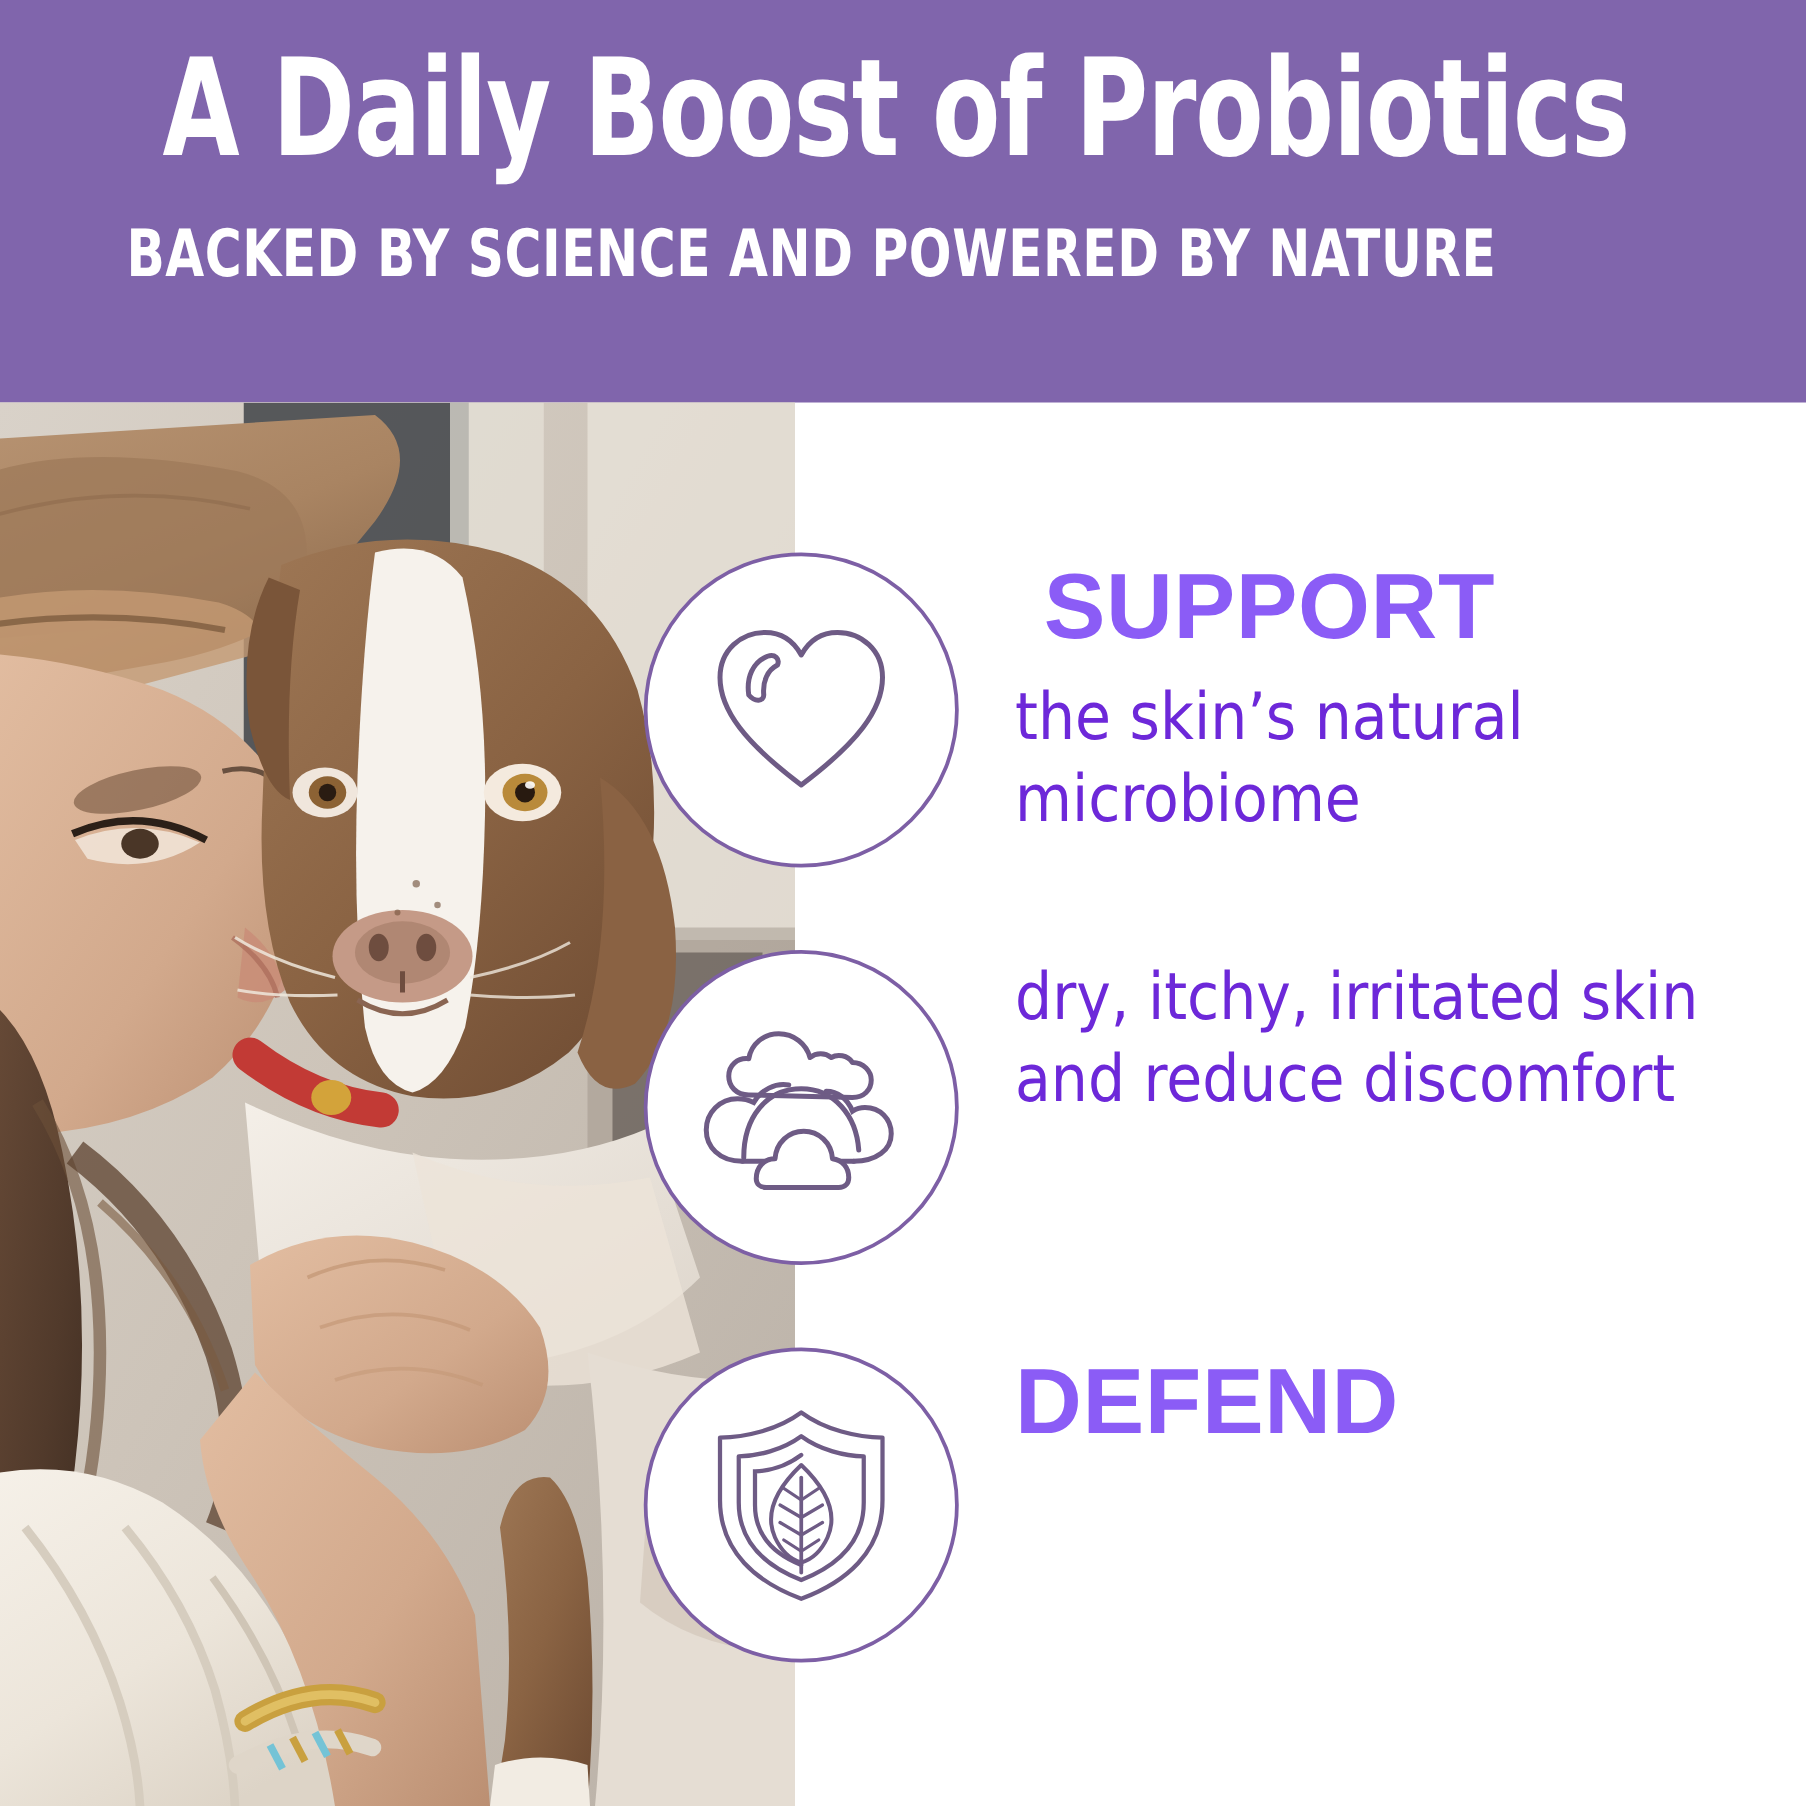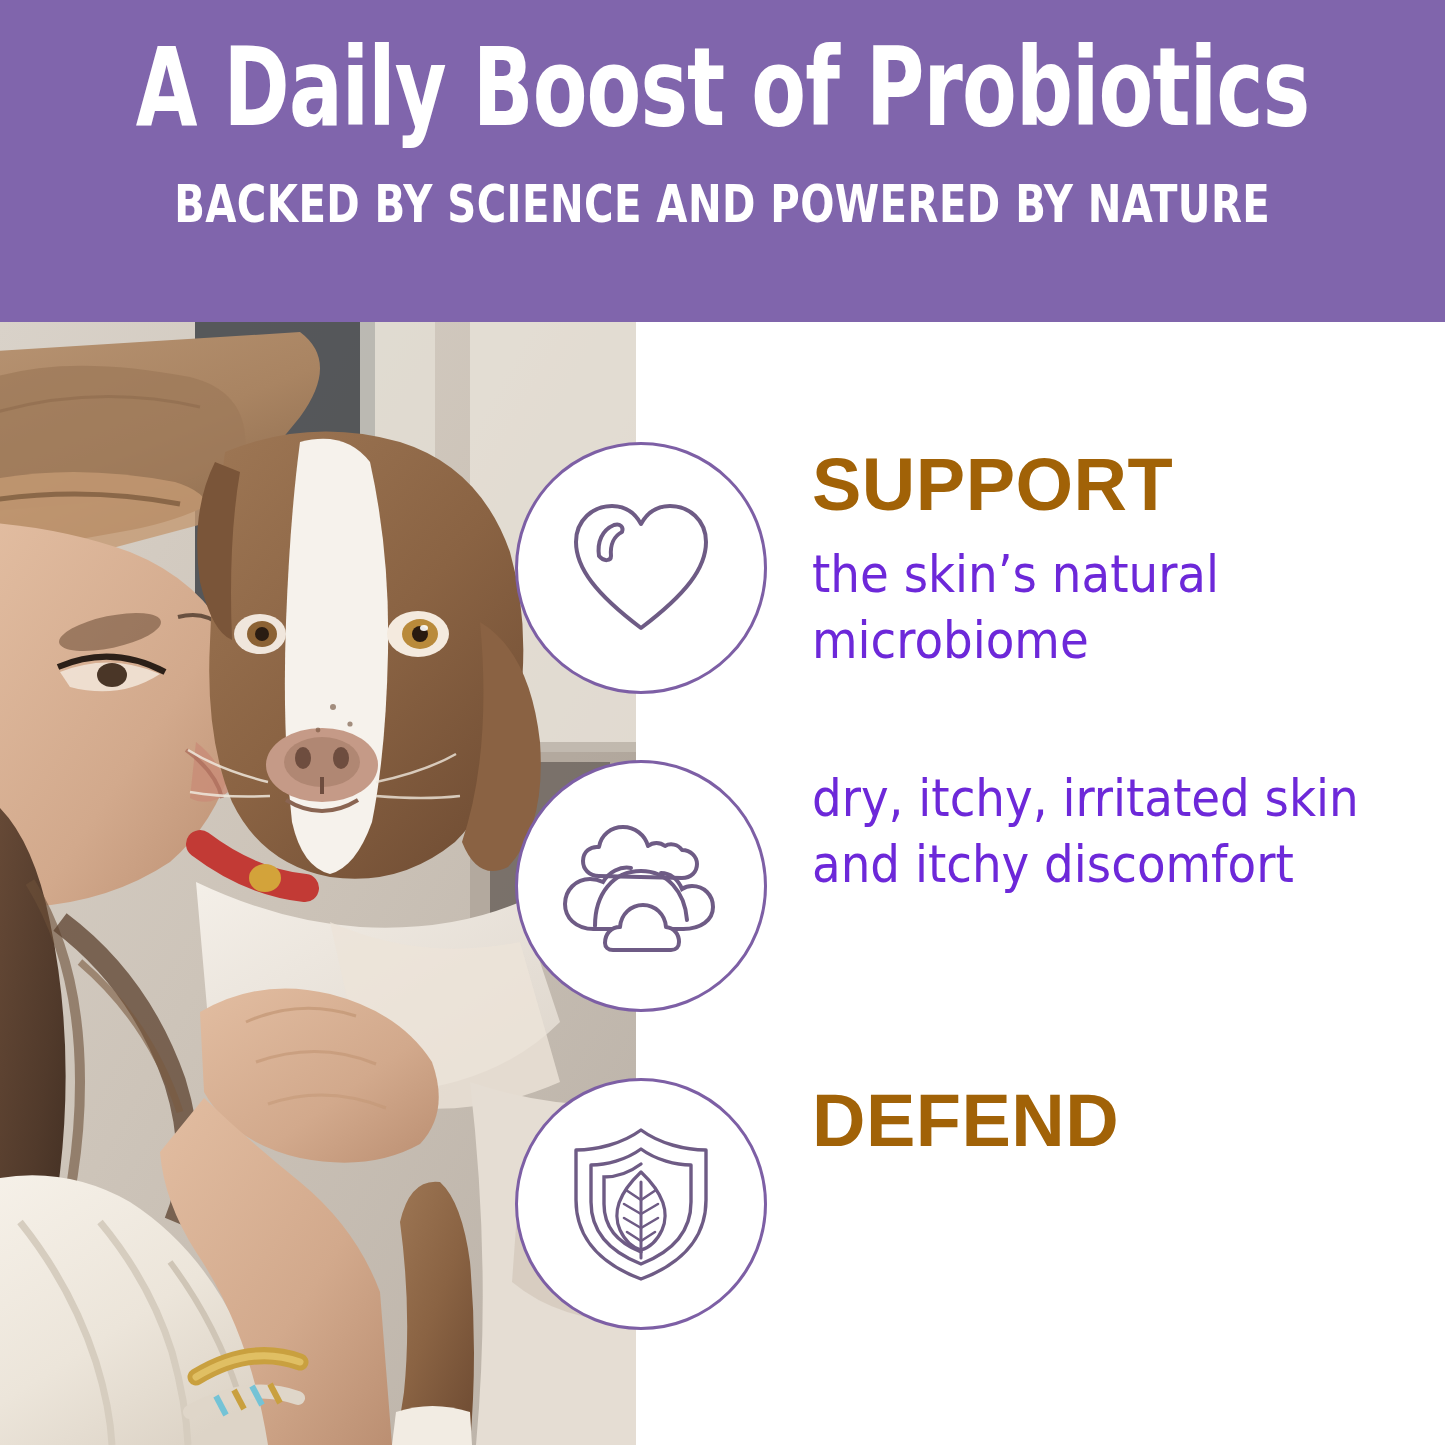--- a/index.html
+++ b/index.html
@@ -20,21 +20,20 @@
 
   
   .header-banner {
     position: absolute;
     left: 0; top: 0;
     width: 1445px;
     height: 322px;
     background: #8065AC;
     display: flex;
     flex-direction: column;
-    align-items: center;
     justify-content: flex-start;
   }
   .header-title {
     margin-top: 34px;
     color: #ffffff;
     font-family: "Liberation Sans Narrow", "DejaVu Sans Condensed", "Liberation Sans", sans-serif;
     font-weight: bold;
     font-size: 108px;
     line-height: 1.0;
     letter-spacing: -1px;
@@ -91,28 +90,29 @@
     position: relative;
     z-index: 3;
   }
   .icon-circle svg { display: block; }
 
   .benefit-text {
     margin-left: 45px;
     padding-top: 6px;
   }
   .benefit-heading {
-    color: #a16207;
+    color: #8b5cf6;
     font-family: "Liberation Sans", sans-serif;
     font-weight: bold;
     font-size: 74px;
     line-height: 1.0;
     letter-spacing: 0.5px;
     margin: 0 0 20px 0;
     white-space: nowrap;
+    text-align: center;
   }
   .benefit-desc {
     color: #6d28d9;
     font-family: "Liberation Sans Narrow", "DejaVu Sans Condensed", "Liberation Sans", sans-serif;
     font-size: 52px;
     font-weight: normal;
     line-height: 1.26;
     margin: 0;
     max-width: 600px;
   }
@@ -286,21 +286,21 @@
         <path d="M33 113 L 122 113" fill="none" stroke="#6E5B85" stroke-width="4" stroke-linecap="round"></path>
 
         <path d="M122 113 C 140 113 152 104 152 91 C 152 79 143 70 131 70 C 127 70 124 71 121 73 C 117 63 109 57 100 57" fill="none" stroke="#6E5B85" stroke-width="4" stroke-linecap="round"></path>
 
         <path d="M44 127 C 44 118 50 111 59 111 C 60 98 70 89 82 89 C 94 89 104 98 105 111 C 113 112 118 118 118 126 C 118 131 115 134 110 134 L 52 134 C 47 134 44 131 44 127 Z" fill="#ffffff" stroke="#6E5B85" stroke-width="4" stroke-linejoin="round" stroke-linecap="round"></path>
       </svg>
     </div>
     <div class="benefit-text">
       <div class="benefit-desc">
         <span class="line">dry, itchy, irritated skin</span>
-        <span class="line">and itchy discomfort</span>
+        <span class="line">and reduce discomfort</span>
       </div>
     </div>
   </div>
 
   <div class="benefit-row r3">
     <div class="icon-circle">
       <svg width="150" height="160" viewBox="0 0 150 160">
 
         <path d="M75 6 C 56 20 30 26 10 26 L 10 76 C 10 118 40 142 75 155 C 110 142 140 118 140 76 L 140 26 C 120 26 94 20 75 6 Z" fill="none" stroke="#6E5B85" stroke-width="3.4" stroke-linejoin="round"></path>
 

